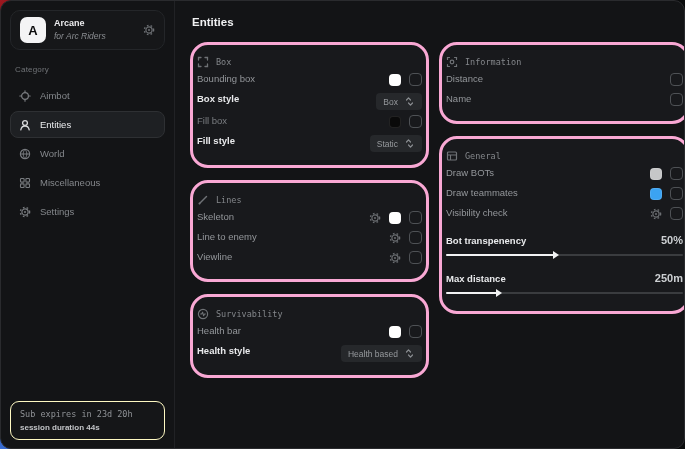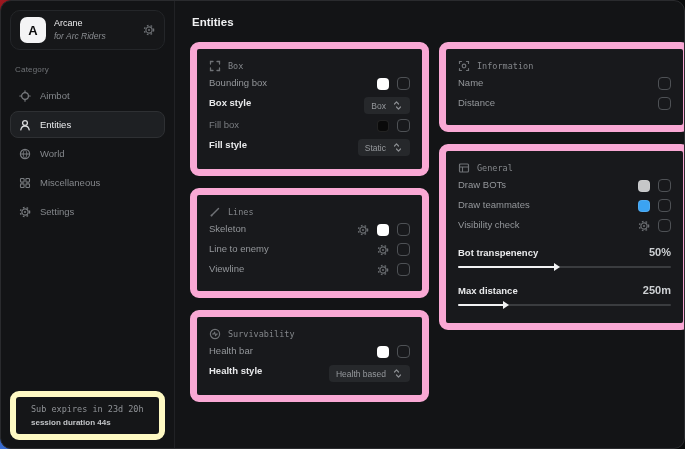--- a/index.html
+++ b/index.html
@@ -17,48 +17,48 @@
 
   
   .sidebar { width:174px; flex:0 0 174px; border-right:1px solid #212225;
     position:relative; padding:9px 9px; }
   .brand-card { border:1px solid #242629; border-radius:10px; padding:6px 9px;
     display:flex; align-items:center; gap:8px; background:#161719; }
   .avatar { width:26px; height:26px; border-radius:7px; background:#f4f4f5;
     color:#0c0c0d; font-weight:bold; font-size:13px; display:flex;
     align-items:center; justify-content:center; }
   .brand-text { flex:1; line-height:1.25; }
-  .brand-title { color:#ececee; font-size:9px; font-weight:normal; }
+  .brand-title { color:#ececee; font-size:9px; font-weight:bold; }
   .brand-sub { color:#8b8e92; font-size:8.5px; margin-top:2px;font-style:italic; }
   .icon-btn { color:#6c6f73; display:flex; align-items:center; }
 
   .category { color:#717478; font-size:8px; margin:15px 0 8px 5px; letter-spacing:.2px; }
 
   .side-item { display:flex; align-items:center; gap:9px; height:27px;
     padding:0 8px; border-radius:8px; color:#85888c; font-size:9.5px;
     border:1px solid transparent; margin-bottom:2px; cursor:default; }
   .side-item .si-icon { display:flex; color:#787b7f; }
   .side-item.active { background:#1e2023; border-color:#2e3033; color:#ebecee; }
   .side-item.active .si-icon { color:#d6d7d9; }
 
   .sub-card { position:absolute; left:9px; right:9px; bottom:8px;
-    border:6px solid #fef9c3; border-radius:9px; padding:7px 15px; background:#151618; }
+    border:1px solid #fef9c3; border-radius:9px; padding:7px 9px; background:#151618; }
   .sub-line1 { font-family:"DejaVu Sans Mono", monospace; color:#8f9296; font-size:8.5px; }
   .sub-line2 { color:#c3c5c8; font-size:8px; font-weight:bold; margin-top:4px; }
 
   
   .main { flex:1; padding:13px 15px; }
   .main-title { color:#f0f1f2; font-size:11.5px; font-weight:bold; margin:2px 0 14px 2px; }
   .columns { display:flex; gap:10px; }
   .col { display:flex; flex-direction:column; gap:12px; }
   .col-left { width:239px; }
   .col-right { width:251px; }
 
-  .panel { background:#18191c; border:7px solid #f9a8d4; border-radius:9px;
-    padding:11px 12px 13px; }
+  .panel { background:#18191c; border:3px solid #f9a8d4; border-radius:18px;
+    padding:11px 4px 13px; }
   .panel-head { display:flex; align-items:center; gap:7px; color:#84878b;
     font-family:"DejaVu Sans Mono", monospace; font-size:8.5px; margin-bottom:3px; }
   .panel-head .ph-icon { display:flex; color:#6f7276; }
 
   .prow { display:flex; align-items:flex-start; margin-top:5px; min-height:15px; }
   .plabel { flex:1; color:#94979b; font-size:9.5px; }
   .plabel.dim { color:#7b7e82; }
   .plabel.strong { color:#e9eaec; font-weight:bold; }
   .controls { display:flex; align-items:center; gap:8px; }
 
@@ -355,28 +355,28 @@
           <div class="panel-head">
             <span class="ph-icon">
               <svg width="12" height="12" viewBox="0 0 12 12">
                   <use href="#i-scan"></use>
                 </svg>
               </span>
             <span>Information</span>
           </div>
 
           <div class="prow">
+            <span class="plabel">Distance</span>
+            <span class="controls">
+              <span class="checkbox"></span>
+            </span>
+          </div>
+
+          <div class="prow">
             <span class="plabel">Name</span>
-            <span class="controls">
-              <span class="checkbox"></span>
-            </span>
-          </div>
-
-          <div class="prow">
-            <span class="plabel">Distance</span>
             <span class="controls">
               <span class="checkbox"></span>
             </span>
           </div>
         </div>
 
         <div class="panel">
           <div class="panel-head">
             <span class="ph-icon">
               <svg width="12" height="12" viewBox="0 0 12 12">

